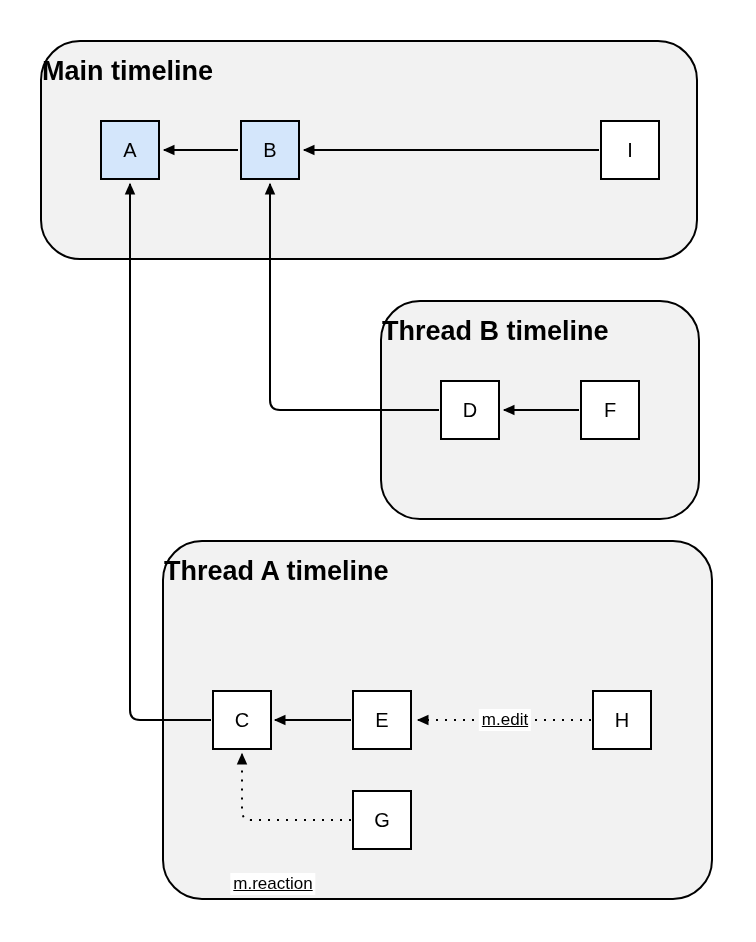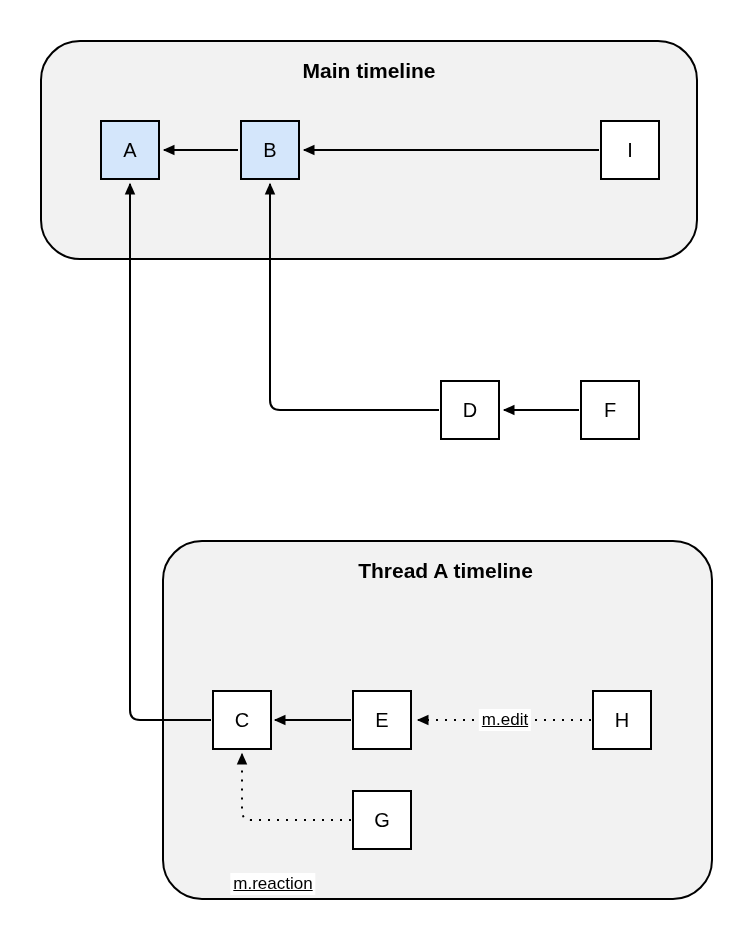--- a/index.html
+++ b/index.html
@@ -12,30 +12,30 @@
     overflow: hidden;
   }
   .group {
     position: absolute;
     background: #f2f2f2;
     border: 2px solid #000000;
     border-radius: 40px;
     box-sizing: border-box;
   }
   .group-title {
-    text-align: center;
-    font-size: 21px;
+    text-align: left;
+    font-size: 27px;
     font-weight: bold;
     color: #000000;
     padding-top: 17px;
     line-height: 24px;
   }
   #group-main   { left: 40px;  top: 40px;  width: 658px; height: 220px; }
   #group-thread-b { left: 380px; top: 300px; width: 320px; height: 220px; }
-  #group-thread-a { left: 162px; top: 540px; width: 551px; height: 360px; padding-left: 16px; }
+  #group-thread-a { left: 162px; top: 540px; width: 551px; height: 360px; }
 
   .edges {
     position: absolute;
     left: 0; top: 0;
     width: 756px; height: 942px;
     pointer-events: none;
   }
   .edge { stroke: #000000; stroke-width: 2; fill: none; }
   .edge.dotted { stroke-dasharray: 2 7; }
 
@@ -77,20 +77,23 @@
   #label-reaction { left: 273px; top: 884px; }
 </style>
 </head>
 <body>
 
 <div class="canvas">
 
   <div class="group" id="group-main">
     <div class="group-title">Main timeline</div>
   </div>
+  <div class="group" id="group-thread-b">
+    <div class="group-title">Thread B timeline</div>
+  </div>
   <div class="group" id="group-thread-a">
     <div class="group-title">Thread A timeline</div>
   </div>
 
   <svg class="edges" viewBox="0 0 756 942" xmlns="http://www.w3.org/2000/svg">
     <defs>
       <marker id="arrow" viewBox="0 0 12 12" refX="10" refY="6" markerWidth="7" markerHeight="7" orient="auto-start-reverse" markerUnits="strokeWidth">
         <path d="M 1 1.5 L 11 6 L 1 10.5 z" fill="#000000"></path>
       </marker>
     </defs>

